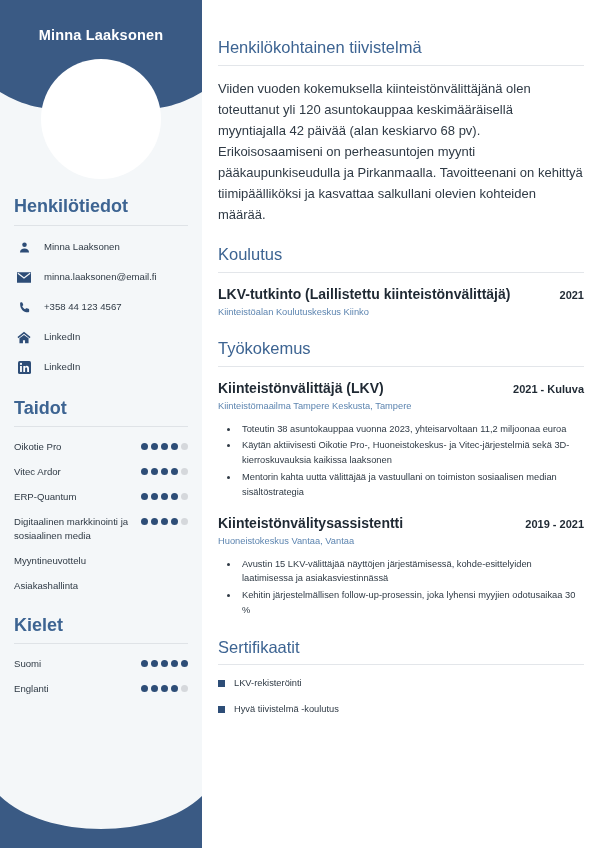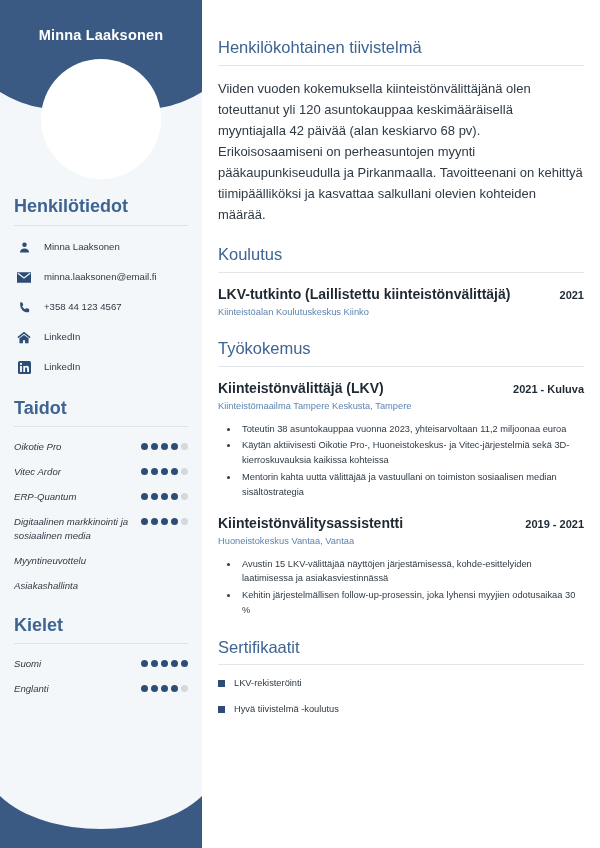--- a/index.html
+++ b/index.html
@@ -116,21 +116,20 @@
   }
 
   .side-block { margin-top: 22px; }
 
   .rate-row {
     display: flex;
     align-items: flex-start;
     justify-content: space-between;
     margin-bottom: 11px;
     gap: 6px;
-    font-style: italic;
   }
   .rate-label {
     color: #2f3a45;
     font-size: 9.6px;
     line-height: 1.45;
     flex: 1 1 auto;
   }
   .dots {
     display: flex;
     gap: 3px;
@@ -428,21 +427,21 @@
       <div class="main-rule"></div>
       <div id="experience-list">
           <div class="entry">
             <div class="entry-head">
               <span class="entry-title">Kiinteistönvälittäjä (LKV)</span>
               <span class="entry-date">2021 - Kuluva</span>
             </div>
             <div class="entry-org">Kiinteistömaailma Tampere Keskusta, Tampere</div>
             <ul class="bullets">
               <li>Toteutin 38 asuntokauppaa vuonna 2023, yhteisarvoltaan 11,2 miljoonaa euroa</li>
-              <li>Käytän aktiivisesti Oikotie Pro-, Huoneistokeskus- ja Vitec-järjestelmiä sekä 3D-kierroskuvauksia kaikissa kohteissa</li>
+              <li>Käytän aktiivisesti Oikotie Pro-, Huoneistokeskus- ja Vitec-järjestelmiä sekä 3D-kierroskuvauksia kaikissa laaksonen</li>
               <li>Mentorin kahta uutta välittäjää ja vastuullani on toimiston sosiaalisen median sisältöstrategia</li>
             </ul>
           </div>
           <div class="entry entry-spacer">
             <div class="entry-head">
               <span class="entry-title">Kiinteistönvälitysassistentti</span>
               <span class="entry-date">2019 - 2021</span>
             </div>
             <div class="entry-org">Huoneistokeskus Vantaa, Vantaa</div>
             <ul class="bullets">

